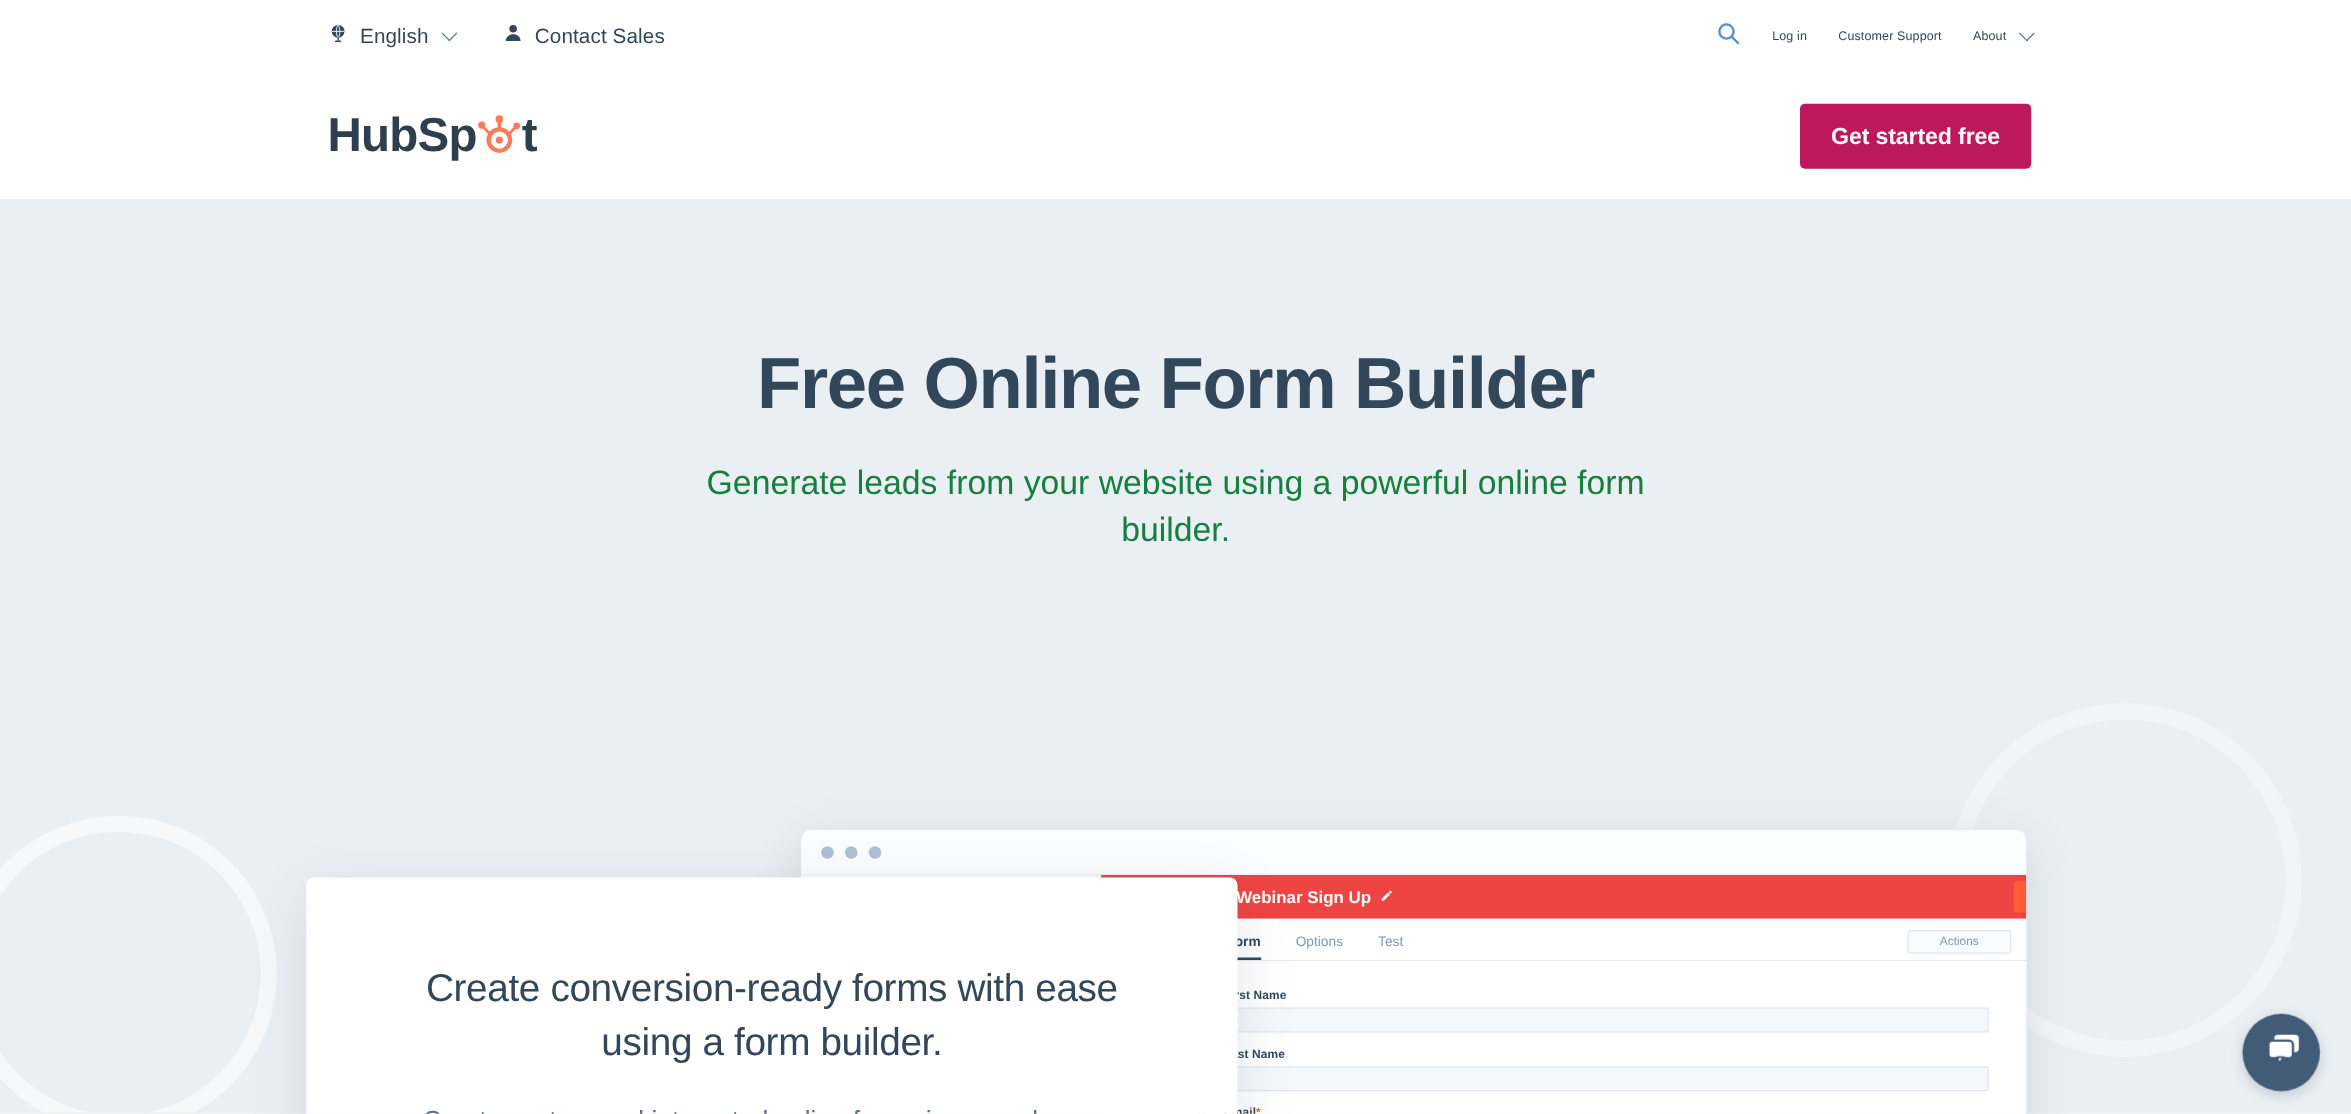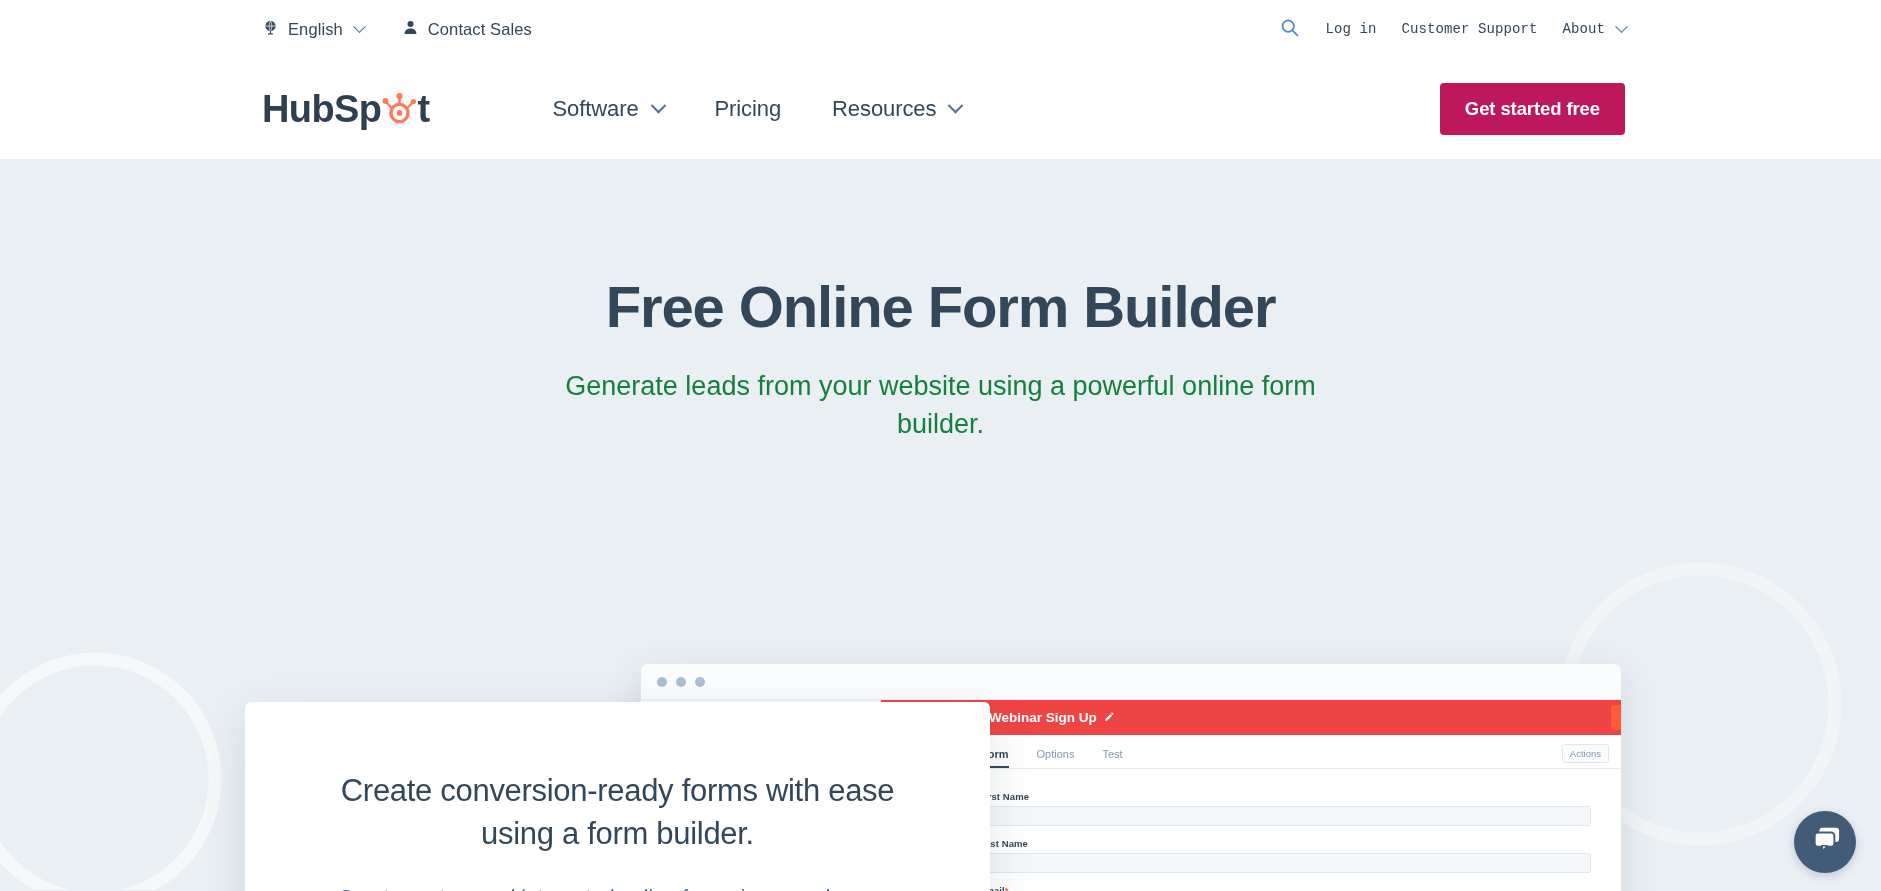--- a/index.html
+++ b/index.html
@@ -34,21 +34,21 @@
     cursor: pointer;
     letter-spacing: .1px;
   }
   .util-right {
     display: flex;
     align-items: center;
     gap: 25px;
     margin-left: auto;
     margin-right: 255px;
   }
-  .util-right .util-item { font-size: 14px; font-family: Liberation Mono, monospace; }
+  .util-right .util-item { font-size: 10px; }
   .chev {
     display: inline-block;
     width: 9px; height: 9px;
     border-right: 1.7px solid #516f90;
     border-bottom: 1.7px solid #516f90;
     transform: rotate(45deg) translate(-2px,-2px);
     margin-left: 3px;
   }
   .globe-icon, .person-icon { flex: 0 0 auto; }
 
@@ -233,21 +233,21 @@
     border-bottom-color: #33475b;
   }
   .actions-btn {
     position: absolute;
     right: 12px; bottom: 5px;
     font-size: 9.5px;
     color: #7c98b6;
     border: 1px solid #dfe7ee;
     background: #fafbfc;
     border-radius: 3px;
-    padding: 3px 7px;
+    padding: 3px 25px;
     cursor: pointer;
   }
   .form-canvas {
     flex: 1;
     background: #ffffff;
     padding: 22px 30px 0 98px;
     overflow: hidden;
     position: relative;
   }
   .scroll-rail {
@@ -373,33 +373,20 @@
         <circle cx="17.5" cy="8.2" r="3.1" fill="#ff7a59"></circle>
         <line x1="10.4" y1="20.6" x2="4.5" y2="14.4" stroke="#ff7a59" stroke-width="2.2"></line>
         <circle cx="3.4" cy="13" r="2.9" fill="#ff7a59"></circle>
         <line x1="24.8" y1="20.6" x2="30.4" y2="14.8" stroke="#ff7a59" stroke-width="2.2"></line>
         <circle cx="31.4" cy="13.6" r="2.7" fill="#ff7a59"></circle>
       </svg>
     </span>
     <span class="logo-text">t</span>
   </div>
 
-  <div class="nav-links">
-    <div class="nav-link">
-      <span>Software</span>
-      <i class="chev"></i>
-    </div>
-    <div class="nav-link">
-      <span>Pricing</span>
-    </div>
-    <div class="nav-link">
-      <span>Resources</span>
-      <i class="chev"></i>
-    </div>
-  </div>
 
   <button class="cta-top">Get started free</button>
 </div>
 
 <div class="hero">
 
   <svg class="hero-bg-circles" viewBox="0 0 1881 731" preserveAspectRatio="none">
     <circle cx="95" cy="620" r="120" fill="none" stroke="#ffffff" stroke-width="13" opacity=".55"></circle>
     <circle cx="560" cy="880" r="170" fill="none" stroke="#ffffff" stroke-width="15" opacity=".5"></circle>
     <circle cx="560" cy="880" r="225" fill="none" stroke="#ffffff" stroke-width="12" opacity=".35"></circle>

